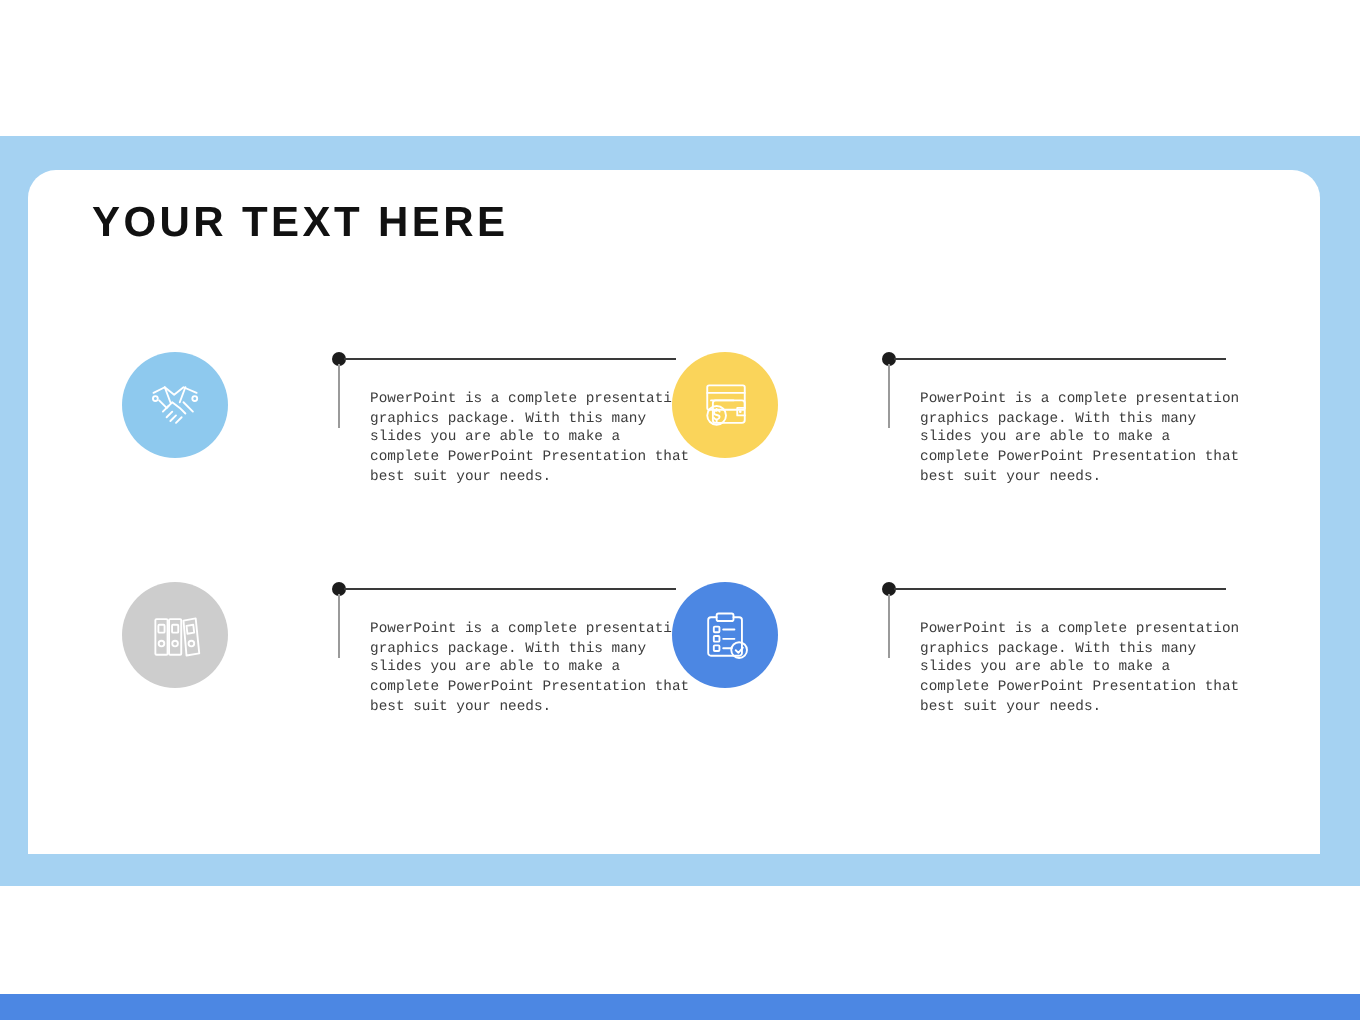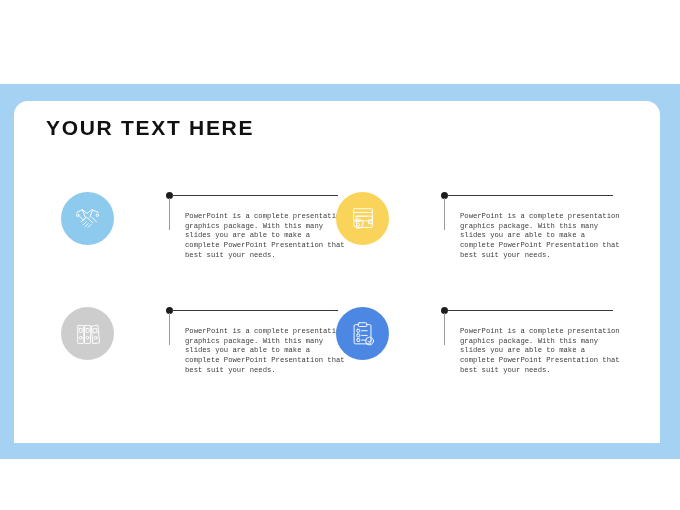--- a/index.html
+++ b/index.html
@@ -119,21 +119,21 @@
     width: 160px;
     font-size: 7.2px;
     line-height: 9.7px;
     color: #3d3d3d;
     font-family: Liberation Mono, monospace;
   }
 </style>
 </head>
 <body>
 
-<div id="slide" style="background: rgb(165, 210, 242); margin-top: 16px;">
+<div id="slide" style="background: rgb(165, 210, 242);">
 
   <div id="card">
 
     <div id="title">YOUR TEXT HERE</div>
 
     <div class="item c0 r0">
       <div class="icon-circle" id="ic0" style="background: rgb(142, 201, 238);">
         <svg width="30" height="30" viewBox="0 0 32 32" fill="none" stroke="#ffffff" stroke-width="1" stroke-linecap="round" stroke-linejoin="round">
           <path d="M4 9 L10 6 L15 10 L20 6 L27 9"></path>
           <path d="M10 6 L13 14"></path>

